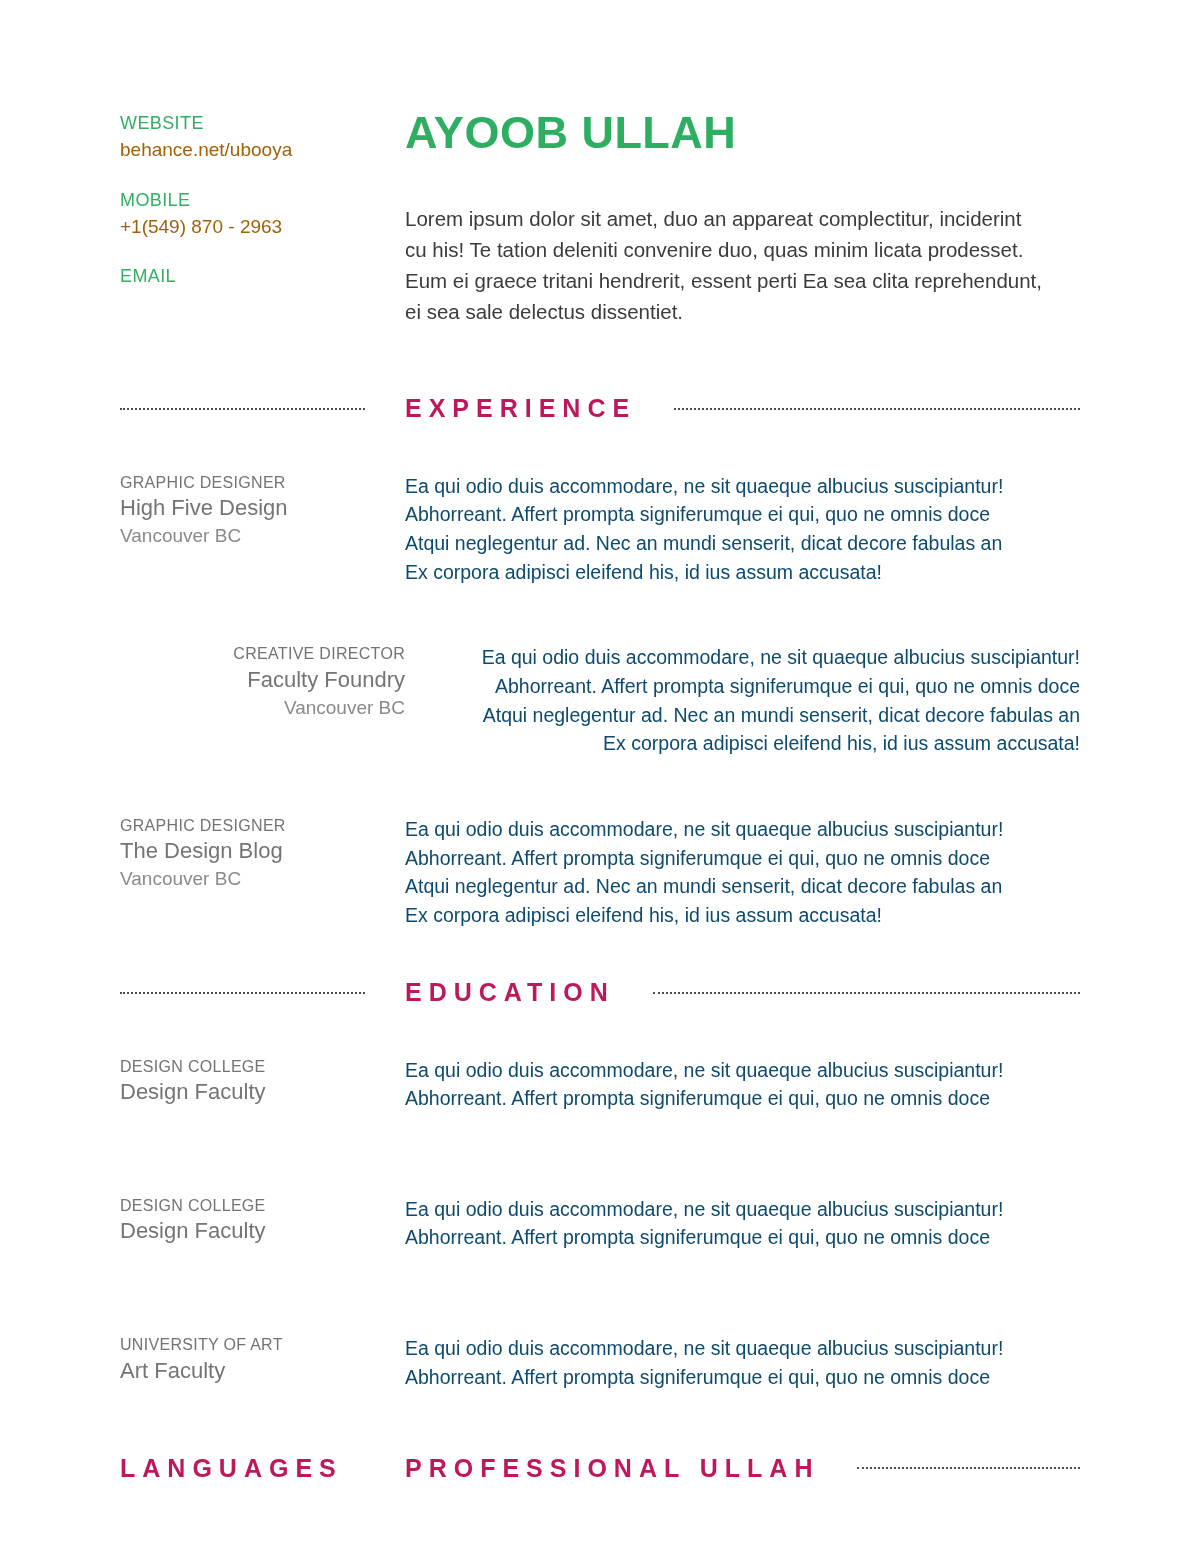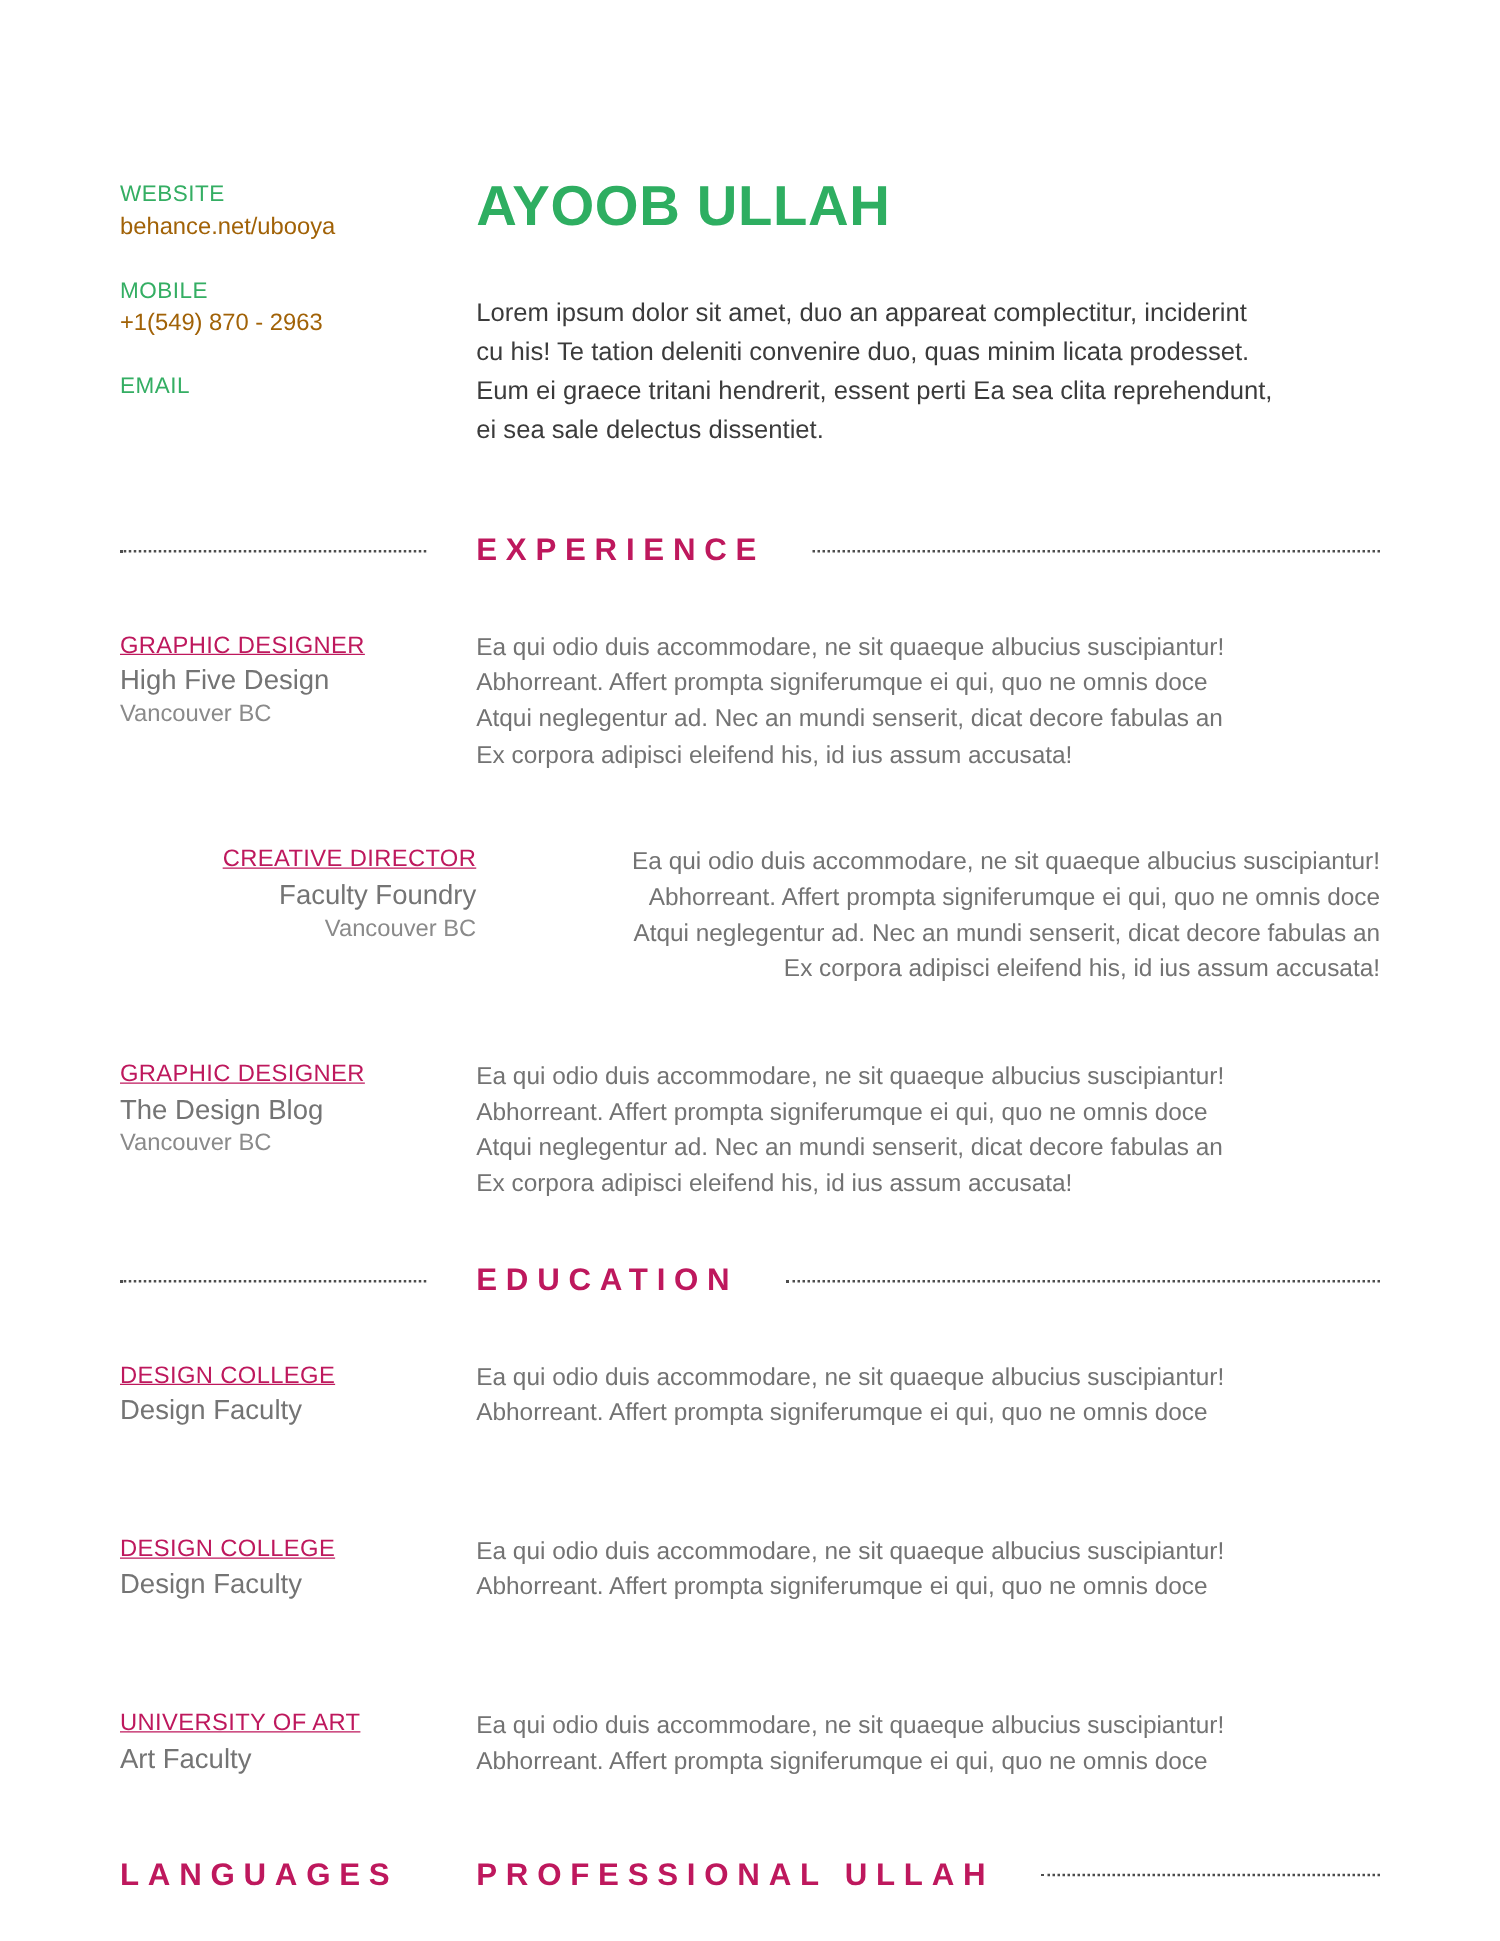--- a/index.html
+++ b/index.html
@@ -13,22 +13,21 @@
     font-family: "Liberation Sans", sans-serif;
     color: #333333;
     position: relative;
     overflow: hidden;
   }
   .page {
     position: relative;
     width: 1200px;
     height: 1196px;
     box-sizing: border-box;
-    padding: 0 96px;
-    margin-top: 32px;
+    padding: 0 120px;
   }
 
   
   .row {
     display: flex;
     align-items: flex-start;
   }
   .col-left {
     width: 285px;
     flex: 0 0 285px;
@@ -108,39 +107,38 @@
   
   .entry {
     display: flex;
     align-items: flex-start;
   }
   .entry-meta {
     width: 285px;
     flex: 0 0 285px;
   }
   .entry-role {
-    color: #be185d;
-    font-size: 19px;
+    color: #737373;
+    font-size: 16px;
     letter-spacing: 0.3px;
     line-height: 1.35;
-    text-decoration: underline;
   }
   .entry-org {
     color: #747474;
     font-size: 22px;
     line-height: 1.35;
   }
   .entry-loc {
     color: #8a8a8a;
     font-size: 19px;
     line-height: 1.35;
   }
   .entry-body {
     flex: 1 1 auto;
-    color: #737373;
+    color: #0c4a6e;
     font-size: 19.5px;
     line-height: 1.47;
     white-space: pre-line;
   }
 </style>
 </head>
 <body>
 
 <div class="page">
 

